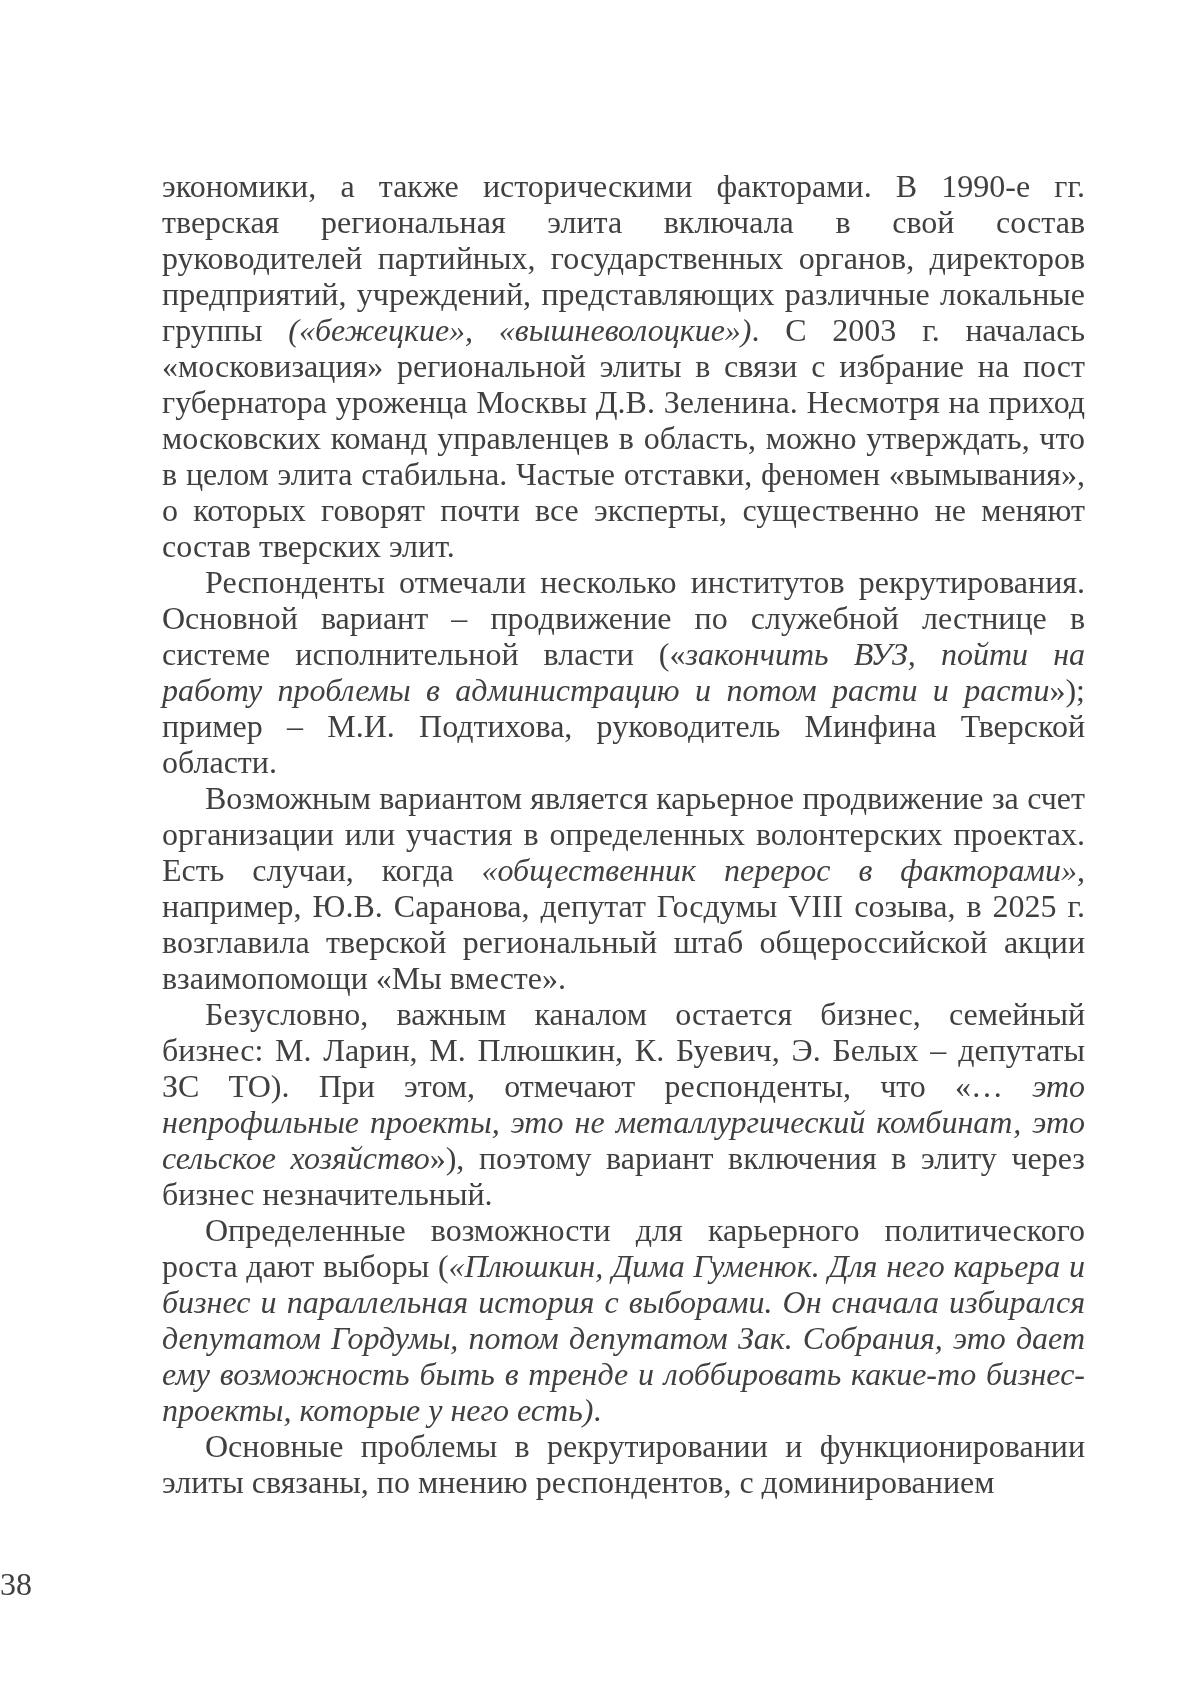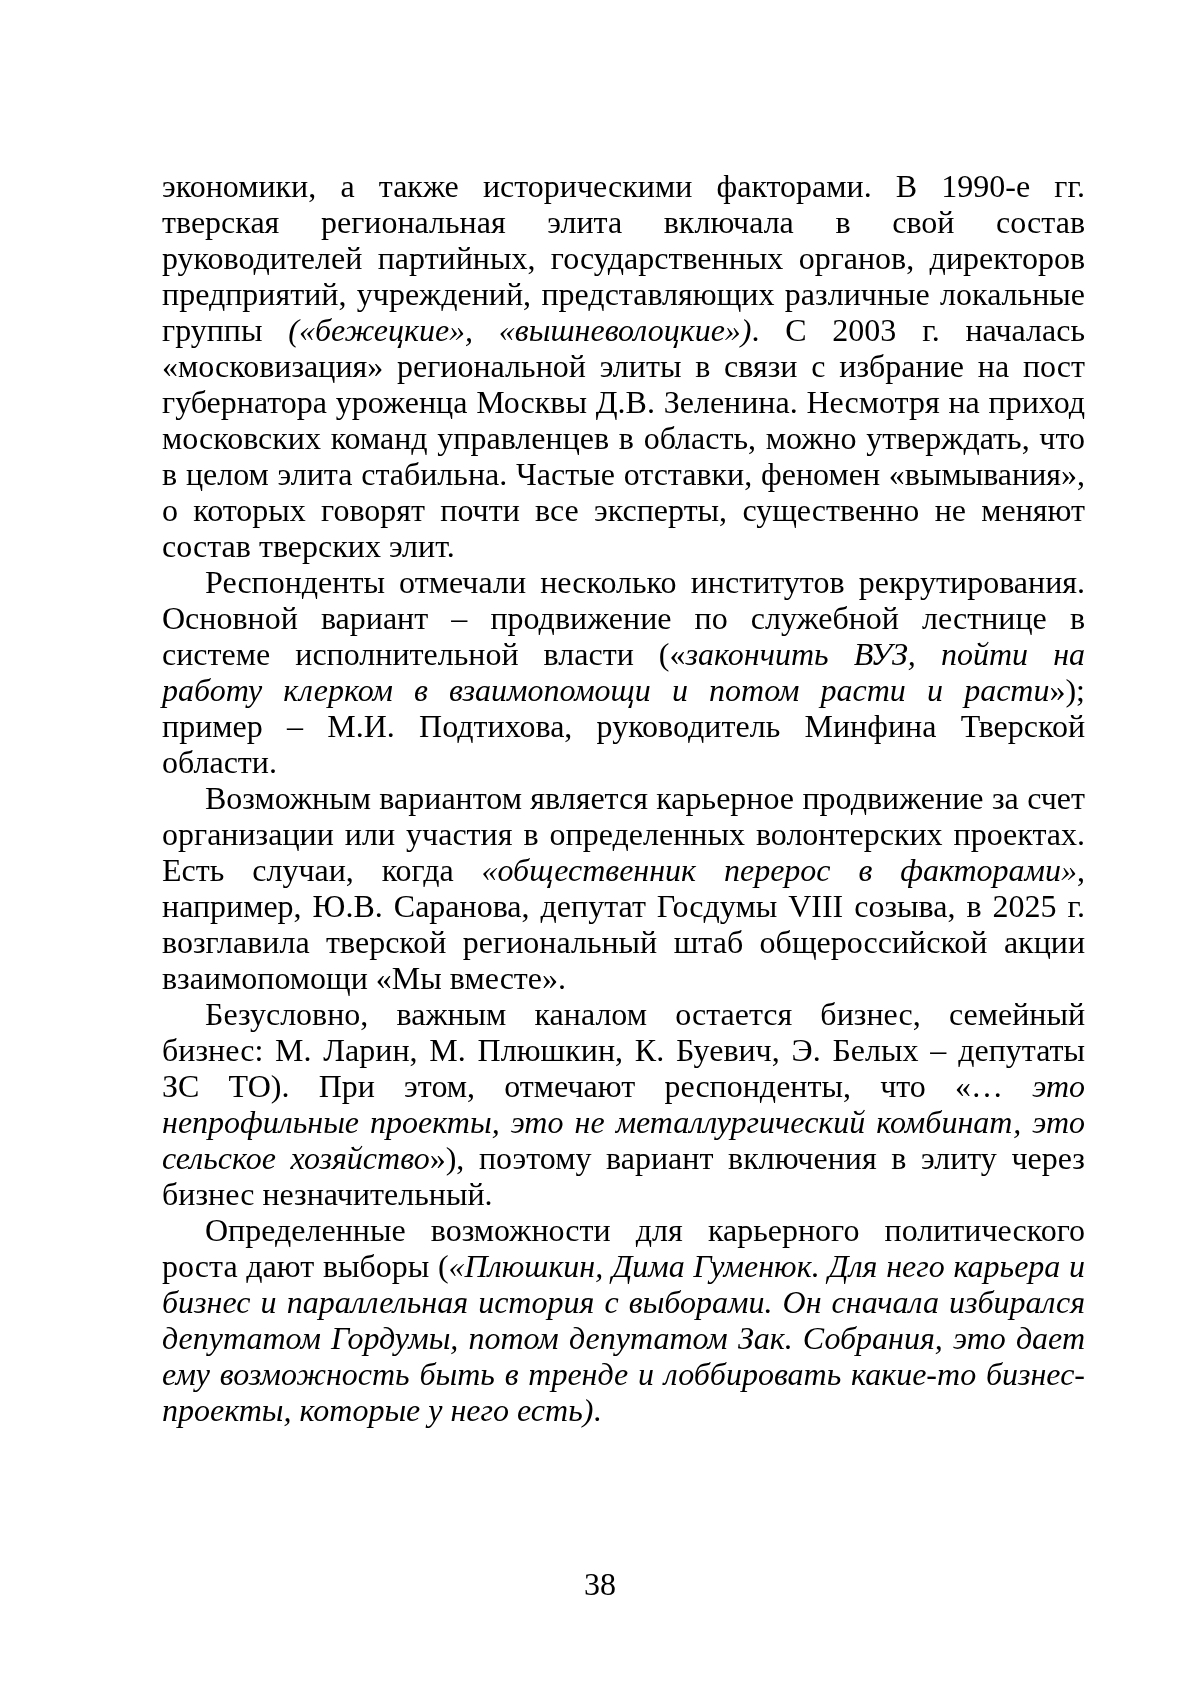--- a/index.html
+++ b/index.html
@@ -2,21 +2,21 @@
 <html><head>
 <meta charset="utf-8">
 <style>
   html, body { margin: 0; padding: 0; background: #888; }
   .sheet {
     position: relative;
     width: 1200px;
     height: 1703px;
     background: #ffffff;
     font-family: "Liberation Serif", "DejaVu Serif", serif;
-    color: #000000;
+    color: #404040;
     margin: 0 auto;
     overflow: hidden;
   }
   .textblock {
     position: absolute;
     left: 162px;
     top: 168px;
     width: 923px;
     font-size: 32px;
     line-height: 36px;
@@ -27,30 +27,31 @@
     padding: 0;
     text-indent: 43px;
   }
   .textblock p.no-indent { text-indent: 0; }
   .i { font-style: italic; }
   .pagenum {
     position: absolute;
     top: 1566px;
     left: 0;
     width: 1200px;
-    text-align: center;
+    text-align: left;
     font-size: 32px;
     line-height: 36px;
   }
 </style>
 </head>
 <body>
 
 <div class="sheet">
   <div class="textblock">
       <p class="no-indent"><span>экономики, а также историческими факторами. В 1990-е гг. тверская региональная элита включала в свой состав руководителей партийных, государственных органов, директоров предприятий, учреждений, представляющих различные локальные группы </span><span class="i">(«бежецкие», «вышневолоцкие»)</span><span>. С 2003 г. началась «московизация» региональной элиты в связи с избрание на пост губернатора уроженца Москвы Д.В. Зеленина. Несмотря на приход московских команд управленцев в область, можно утверждать, что в целом элита стабильна. Частые отставки, феномен «вымывания», о которых говорят почти все эксперты, существенно не меняют состав тверских элит.</span></p>
-      <p><span>Респонденты отмечали несколько институтов рекрутирования. Основной вариант – продвижение по служебной лестнице в системе исполнительной власти («</span><span class="i">закончить ВУЗ, пойти на работу клерком в взаимопомощи и потом расти и расти</span><span>»); пример – М.И. Подтихова, руководитель Минфина Тверской области.</span></p>
+      <p><span>Респонденты отмечали несколько институтов рекрутирования. Основной вариант – продвижение по служебной лестнице в системе исполнительной власти («</span><span class="i">закончить ВУЗ, пойти на работу проблемы в администрацию и потом расти и расти</span><span>»); пример – М.И. Подтихова, руководитель Минфина Тверской области.</span></p>
       <p><span>Возможным вариантом является карьерное продвижение за счет организации или участия в определенных волонтерских проектах. Есть случаи, когда </span><span class="i">«общественник перерос в факторами»</span><span>, например, Ю.В. Саранова, депутат Госдумы VIII созыва, в 2025 г. возглавила тверской региональный штаб общероссийской акции взаимопомощи «Мы вместе».</span></p>
       <p><span>Безусловно, важным каналом остается бизнес, семейный бизнес: М. Ларин, М. Плюшкин, К. Буевич, Э. Белых – депутаты ЗС ТО). При этом, отмечают респонденты, что «… </span><span class="i">это непрофильные проекты, это не металлургический комбинат, это сельское хозяйство</span><span>»), поэтому вариант включения в элиту через бизнес незначительный.</span></p>
       <p><span>Определенные возможности для карьерного политического роста дают выборы (</span><span class="i">«Плюшкин, Дима Гуменюк. Для него карьера и бизнес и параллельная история с выборами. Он сначала избирался депутатом Гордумы, потом депутатом Зак. Собрания, это дает ему возможность быть в тренде и лоббировать какие-то бизнес-проекты, которые у него есть)</span><span>.</span></p>
+      <p><span>Основные проблемы в рекрутировании и функционировании элиты связаны, по мнению респондентов, с доминированием</span></p>
     </div>
   <div class="pagenum">38</div>
 </div>
 
 </body></html>

